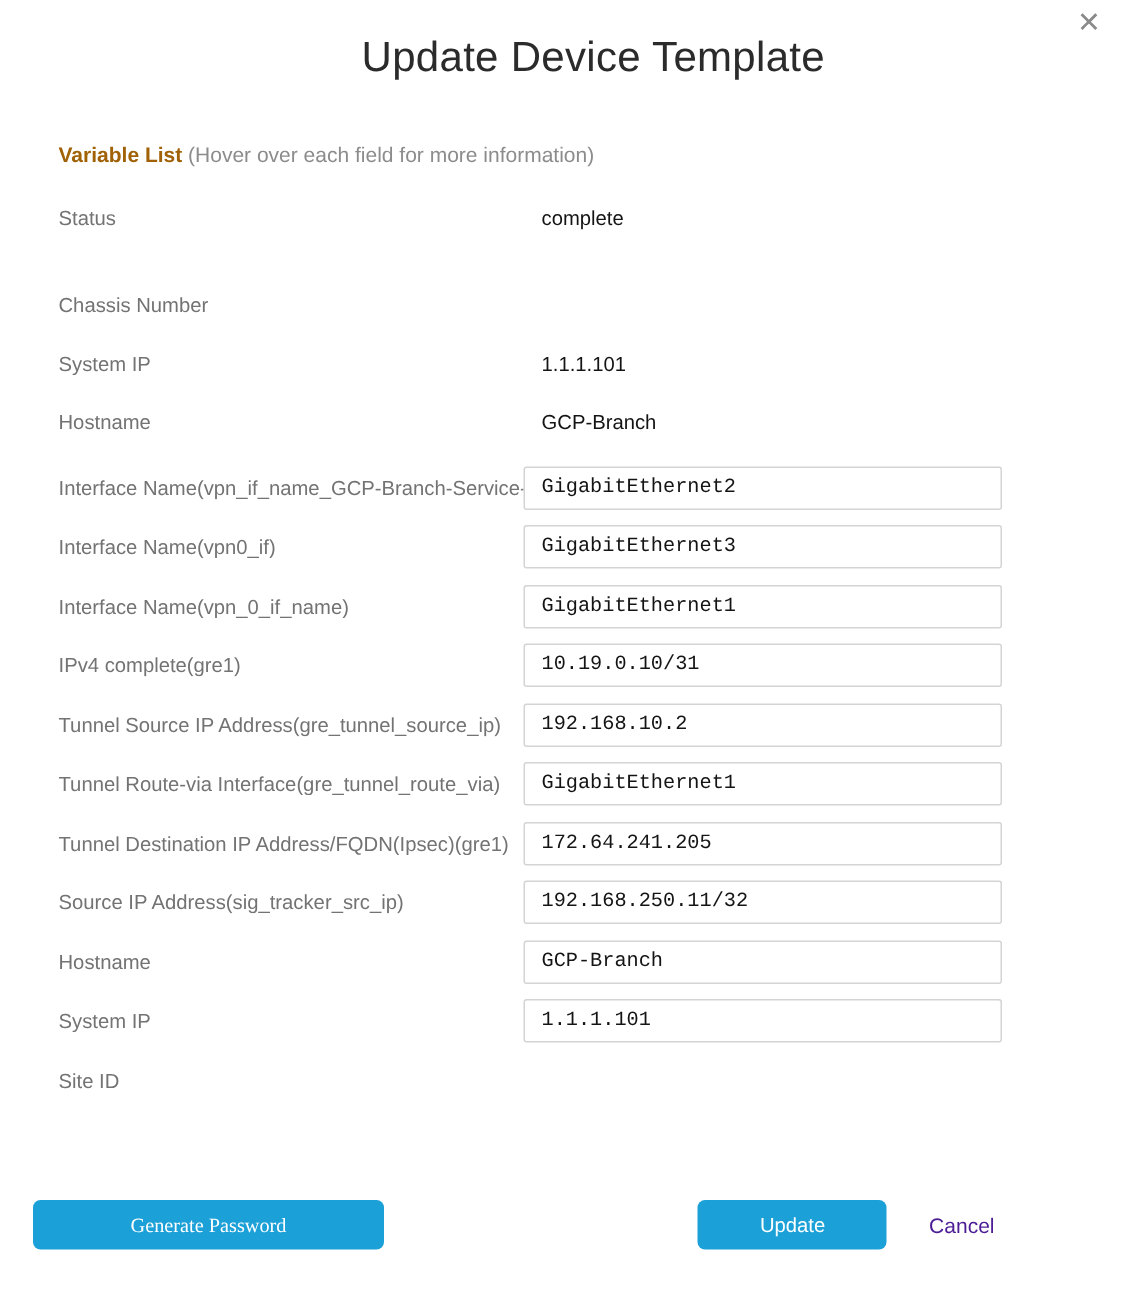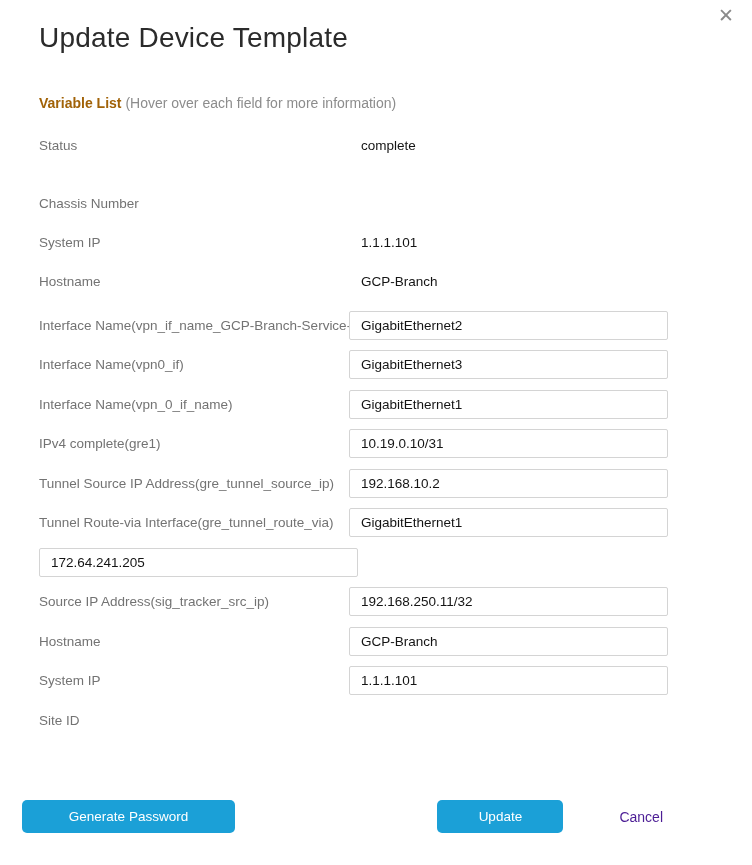--- a/index.html
+++ b/index.html
@@ -25,20 +25,21 @@
     border: none;
     font-family: "Liberation Sans", sans-serif;
   }
 
   .title {
     font-size: 28px;
     font-weight: 300;
     color: #2b2b2b;
     letter-spacing: 0.2px;
     padding: 22px 0 0 39px;
+    text-align: center;
   }
 
   .section-heading {
     padding: 41px 0 0 39px;
     font-size: 14px;
   }
   .section-heading .head { font-weight: bold; color: #a16207; }
   .section-heading .note { font-weight: normal; color: #8c8c8c; }
 
   .rows { padding: 24px 0 0 39px; }
@@ -66,21 +67,21 @@
   .static-row:first-child { margin-bottom: 38px; }
   .static-row:last-child { margin-bottom: 7px; }
 
   .input-row { height: 30px; margin-bottom: 9.5px; }
   .input-row .field {
     width: 319px;
     height: 29px;
     border: 1px solid #d4d4d4;
     border-radius: 2px;
     background: #fff;
-    font-family: Liberation Sans, sans-serif;
+    font-family: Liberation Mono, monospace;
     font-size: 13.5px;
     color: #141414;
     padding: 0 10px 0 11px;
     outline: none;
   }
 
   .footer {
     position: absolute;
     left: 0; right: 0;
     top: 800px;
@@ -92,23 +93,23 @@
   .btn {
     height: 33px;
     border: none;
     border-radius: 5px;
     background: #1ba0d7;
     color: #ffffff;
     font-family: "Liberation Sans", sans-serif;
     font-size: 13.5px;
     cursor: pointer;
   }
-  .btn-generate { width: 213px; }
+  .btn-generate { width: 234px; font-family: Liberation Serif, serif; }
   .btn-update { width: 126px; }
-  .footer-right { display: flex; align-items: center; gap: 56px; }
+  .footer-right { display: flex; align-items: center; gap: 28px; }
   .link-cancel {
     background: none;
     border: none;
     color: #4c1d95;
     font-size: 14px;
     font-family: "Liberation Sans", sans-serif;
     cursor: pointer;
   }
 </style>
 </head>
@@ -170,20 +171,21 @@
     <div class="label">Tunnel Source IP Address(gre_tunnel_source_ip)</div>
     <input type="text" class="field" value="192.168.10.2" style="">
   </div>
 
   <div class="row input-row">
     <div class="label">Tunnel Route-via Interface(gre_tunnel_route_via)</div>
     <input type="text" class="field" value="GigabitEthernet1" style="">
   </div>
 
   <div class="row input-row">
+    <div class="label">Tunnel Destination IP Address/FQDN(Ipsec)(gre1)</div>
     <input type="text" class="field" value="172.64.241.205" style="">
   </div>
 
   <div class="row input-row">
     <div class="label">Source IP Address(sig_tracker_src_ip)</div>
     <input type="text" class="field" value="192.168.250.11/32" style="">
   </div>
 
   <div class="row input-row">
     <div class="label">Hostname</div>

